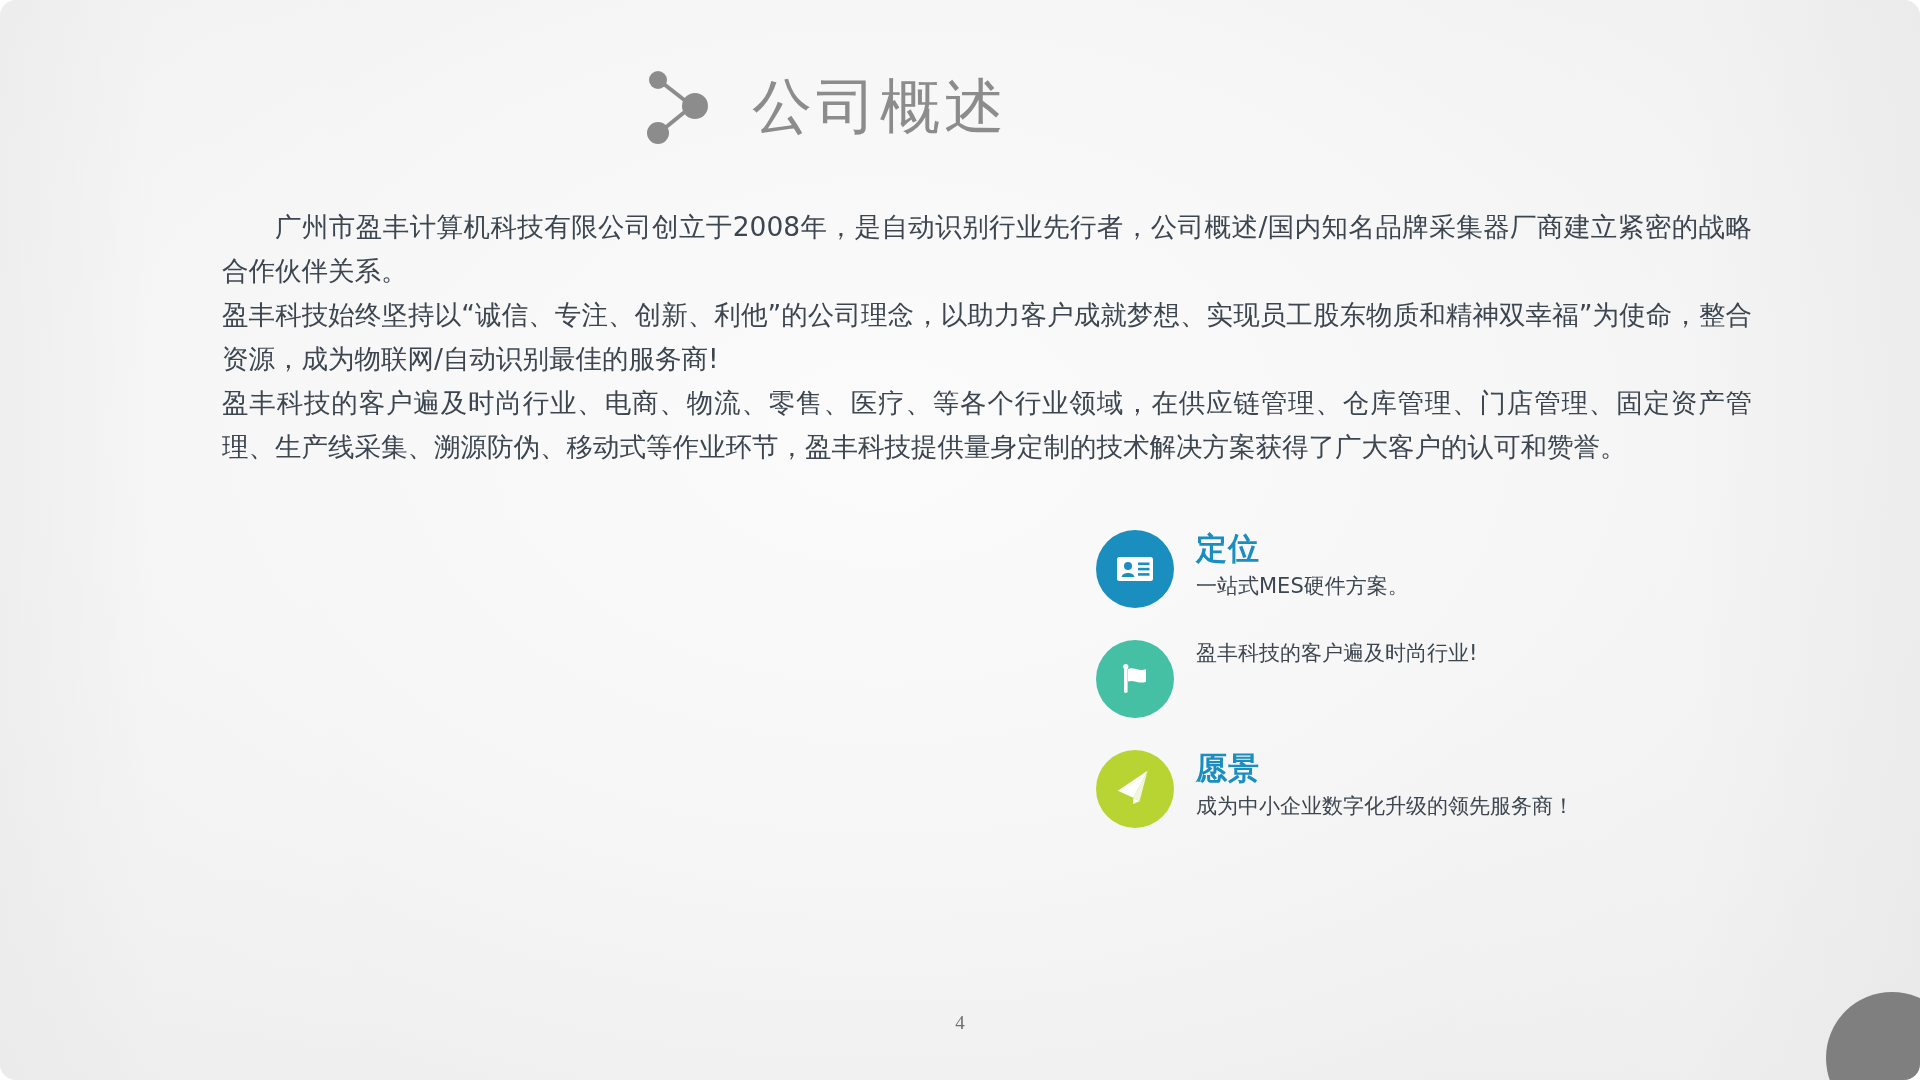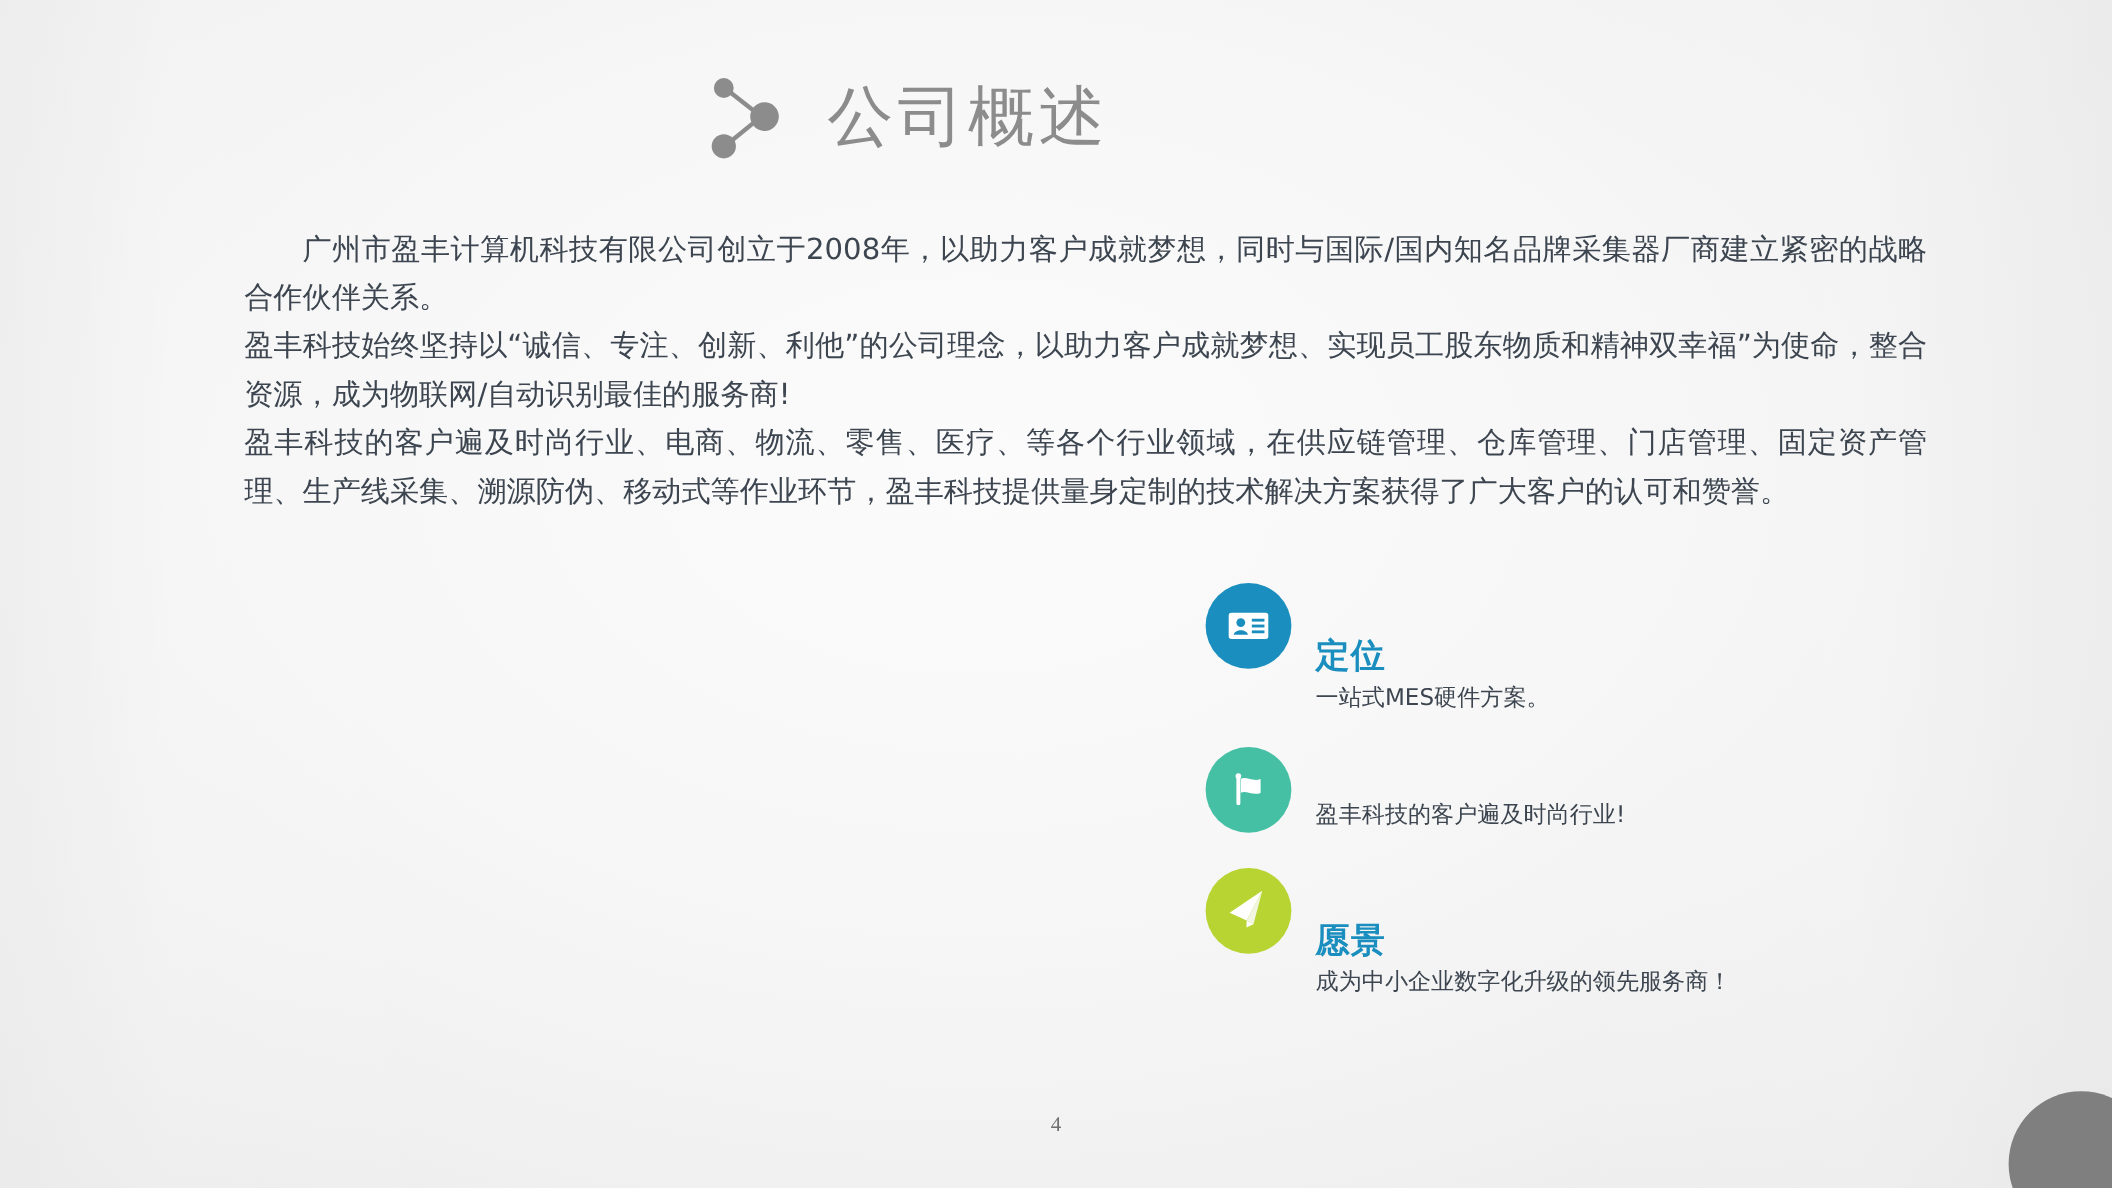--- a/index.html
+++ b/index.html
@@ -16,20 +16,21 @@
   }
 
   
   #slide {
     position: relative;
     width: 1920px;
     height: 1080px;
     background:
       radial-gradient(ellipse 1400px 900px at 46% 40%, #fbfbfb 0%, #f7f7f7 42%, #f1f1f1 72%, #e9e9e9 100%);
     overflow: hidden;
+    border-radius: 16px;
   }
   
   #slide::before {
     content: "";
     position: absolute;
     inset: 0;
     background: linear-gradient(90deg,
       rgba(235,235,235,0.55) 0%,
       rgba(250,250,250,0.15) 8%,
       rgba(255,255,255,0.0) 22%,
@@ -99,21 +100,21 @@
     width: 78px;
     height: 78px;
     border-radius: 50%;
     display: flex;
     align-items: center;
     justify-content: center;
     margin-top: 2px;
   }
   .value-badge svg { display: block; }
 
-  .value-text { padding-top: 2px; margin-top: 48px; }
+  .value-text { padding-top: 2px; }
   .value-title {
     font-size: 31px;
     font-weight: bold;
     line-height: 1.18;
     letter-spacing: 1px;
     margin: 0 0 6px 0;
   }
   .value-desc {
     font-size: 21px;
     line-height: 1.25;
@@ -155,21 +156,21 @@
       <line x1="20" y1="15" x2="52" y2="40" stroke="#8c8c8c" stroke-width="4"></line>
       <line x1="20" y1="66" x2="52" y2="40" stroke="#8c8c8c" stroke-width="4"></line>
       <circle cx="18" cy="14" r="9" fill="#8c8c8c"></circle>
       <circle cx="18" cy="67" r="11" fill="#8c8c8c"></circle>
       <circle cx="55" cy="40" r="13" fill="#8c8c8c"></circle>
     </svg>
     <div class="header-title">公司概述</div>
   </div>
 
   <div class="body-copy">
-    <p class="para indent">广州市盈丰计算机科技有限公司创立于2008年，以助力客户成就梦想，同时与国际/国内知名品牌采集器厂商建立紧密的战略合作伙伴关系。</p>
+    <p class="para indent">广州市盈丰计算机科技有限公司创立于2008年，是自动识别行业先行者，公司概述/国内知名品牌采集器厂商建立紧密的战略合作伙伴关系。</p>
     <p class="para">盈丰科技始终坚持以“诚信、专注、创新、利他”的公司理念，以助力客户成就梦想、实现员工股东物质和精神双幸福”为使命，整合资源，成为物联网/自动识别最佳的服务商!</p>
     <p class="para">盈丰科技的客户遍及时尚行业、电商、物流、零售、医疗、等各个行业领域，在供应链管理、仓库管理、门店管理、固定资产管理、生产线采集、溯源防伪、移动式等作业环节，盈丰科技提供量身定制的技术解决方案获得了广大客户的认可和赞誉。</p>
   </div>
 
   <div class="values">
 
     <div class="value-item">
       <div class="value-badge" style="background:#1a8fbf;">
         <svg width="44" height="44" viewBox="0 0 44 44" aria-hidden="true">
           <rect x="4" y="10" width="36" height="24" rx="2.5" fill="#ffffff"></rect>

